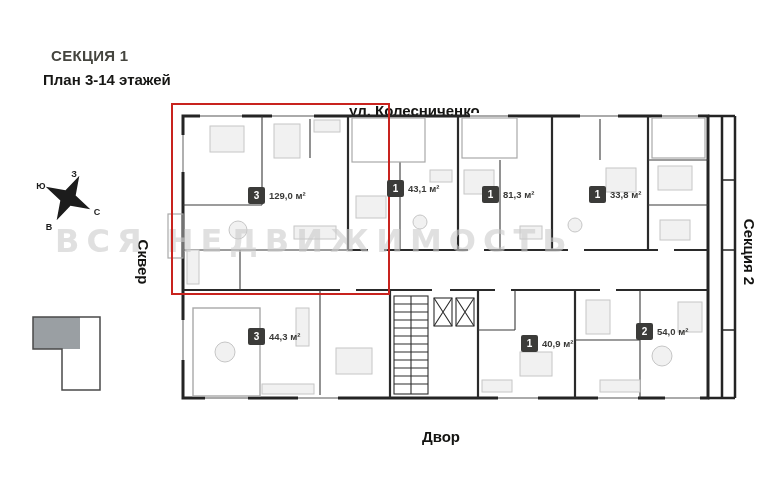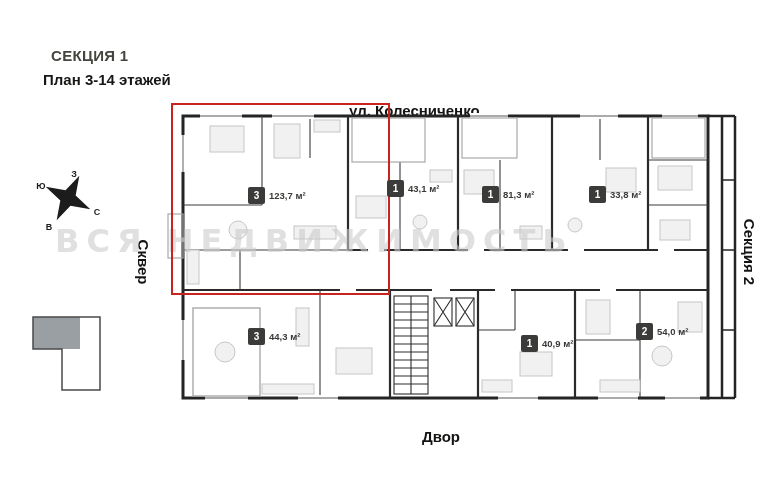--- a/index.html
+++ b/index.html
@@ -187,21 +187,21 @@
     <polygon points="33,317 100,317 100,390 62,390 62,349 33,349" fill="none" stroke="#4a4a4a" stroke-width="1.5"></polygon>
   </g>
 </svg>
 
 <div class="abs watermark">ВСЯ НЕДВИЖИМОСТЬ</div>
 
 <div class="abs highlight-rect"></div>
 
 <div class="abs apt-label" style="left:248px; top:187px;">
   <span class="badge">3</span>
-  <span class="area">123,7 м²</span>
+  <span class="area">129,0 м²</span>
 </div>
 <div class="abs apt-label" style="left:387px; top:180px;">
   <span class="badge">1</span>
   <span class="area">43,1 м²</span>
 </div>
 <div class="abs apt-label" style="left:482px; top:186px;">
   <span class="badge">1</span>
   <span class="area">81,3 м²</span>
 </div>
 <div class="abs apt-label" style="left:589px; top:186px;">

